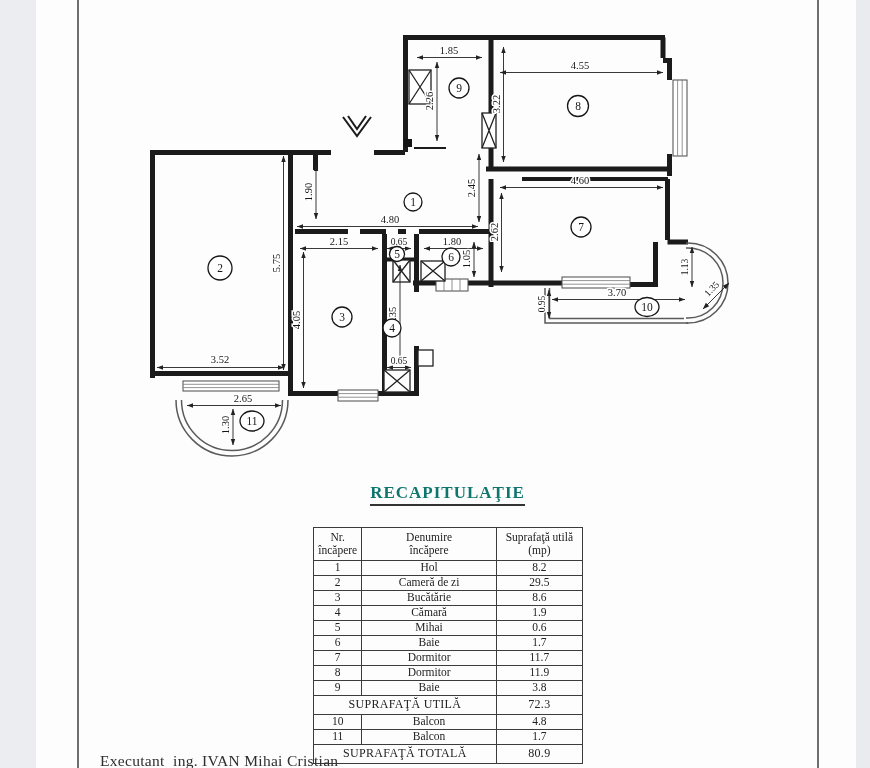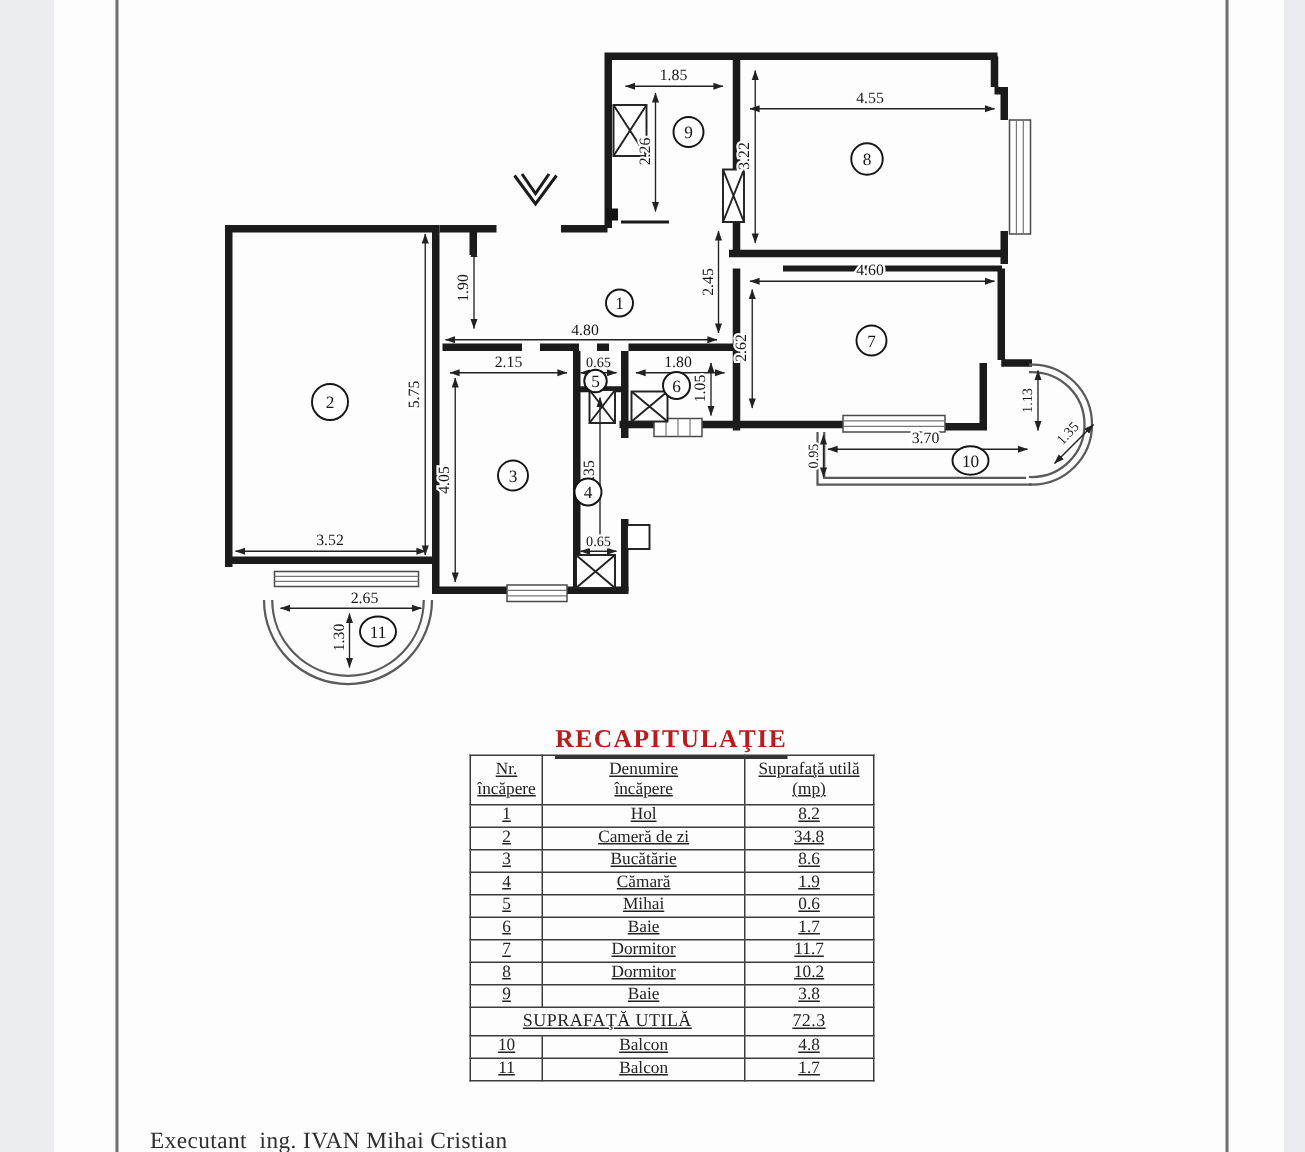--- a/index.html
+++ b/index.html
@@ -19,23 +19,23 @@
   .thin{stroke:#222;stroke-width:1.3;fill:#fff;}
   .thinl{stroke:#222;stroke-width:1.3;fill:none;}
   .dim{stroke:#222;stroke-width:0.9;fill:none;marker-start:url(#arw);marker-end:url(#arw);}
   .winb{stroke:#4a4a4a;stroke-width:1;fill:#fff;}
   .winl{stroke:#777;stroke-width:0.8;fill:none;}
   .rail{stroke:#5a5a5a;stroke-width:1.5;fill:none;}
   .circ{stroke:#161616;stroke-width:1.3;fill:#fff;}
   .door{stroke:#1b1b1b;stroke-width:2;fill:none;}
   .title{position:absolute;left:77px;top:483px;width:741px;text-align:center;}
   .title span{display:inline-block;font-weight:bold;font-size:17px;letter-spacing:1px;
-        color:#b91c1c;border-bottom:2px solid #333;padding-bottom:1px;}
-  table.recap{position:absolute;left:313px;top:503px;width:270px;border-collapse:collapse;
-        font-size:11.5px;color:#222;text-decoration:underline;}
+        color:#0f766e;border-bottom:2px solid #333;padding-bottom:1px;}
+  table.recap{position:absolute;left:313px;top:527px;width:270px;border-collapse:collapse;
+        font-size:11.5px;color:#222;}
   table.recap td{border:1.2px solid #3c3c3c;text-align:center;padding:0 2px;line-height:1.15;}
   table.recap td.hdr{height:32px;font-size:11.5px;}
   table.recap td.d{height:14px;}
   table.recap td.tot{height:18px;font-size:12px;letter-spacing:.3px;}
   .col-nr{width:44px;} .col-name{width:140px;margin-top:12px;} .col-area{width:86px;}
   .footer{position:absolute;left:100px;top:752px;font-size:15.5px;color:#2e2e2e;
         letter-spacing:.3px;white-space:pre;}
 </style>
 </head>
 <body>
@@ -235,21 +235,21 @@
         </td>
       </tr>
       <tr>
         <td class="d">1</td>
         <td class="d">Hol</td>
         <td class="d">8.2</td>
       </tr>
       <tr>
         <td class="d">2</td>
         <td class="d">Cameră de zi</td>
-        <td class="d">34.8</td>
+        <td class="d">29.5</td>
       </tr>
       <tr>
         <td class="d">3</td>
         <td class="d">Bucătărie</td>
         <td class="d">8.6</td>
       </tr>
       <tr>
         <td class="d">4</td>
         <td class="d">Cămară</td>
         <td class="d">1.9</td>
@@ -265,38 +265,42 @@
         <td class="d">1.7</td>
       </tr>
       <tr>
         <td class="d">7</td>
         <td class="d">Dormitor</td>
         <td class="d">11.7</td>
       </tr>
       <tr>
         <td class="d">8</td>
         <td class="d">Dormitor</td>
-        <td class="d">10.2</td>
+        <td class="d">11.9</td>
       </tr>
       <tr>
         <td class="d">9</td>
         <td class="d">Baie</td>
         <td class="d">3.8</td>
       </tr>
       <tr>
         <td class="tot" colspan="2">SUPRAFAŢĂ UTILĂ</td>
         <td class="tot">72.3</td>
       </tr>
       <tr>
         <td class="d">10</td>
         <td class="d">Balcon</td>
         <td class="d">4.8</td>
       </tr>
       <tr>
         <td class="d">11</td>
         <td class="d">Balcon</td>
         <td class="d">1.7</td>
       </tr>
+      <tr>
+        <td class="tot" colspan="2">SUPRAFAŢĂ TOTALĂ</td>
+        <td class="tot">80.9</td>
+      </tr>
     </tbody>
   </table>
 
   <div class="footer">Executant  ing. IVAN Mihai Cristian</div>
 </div>
 
 </body></html>

